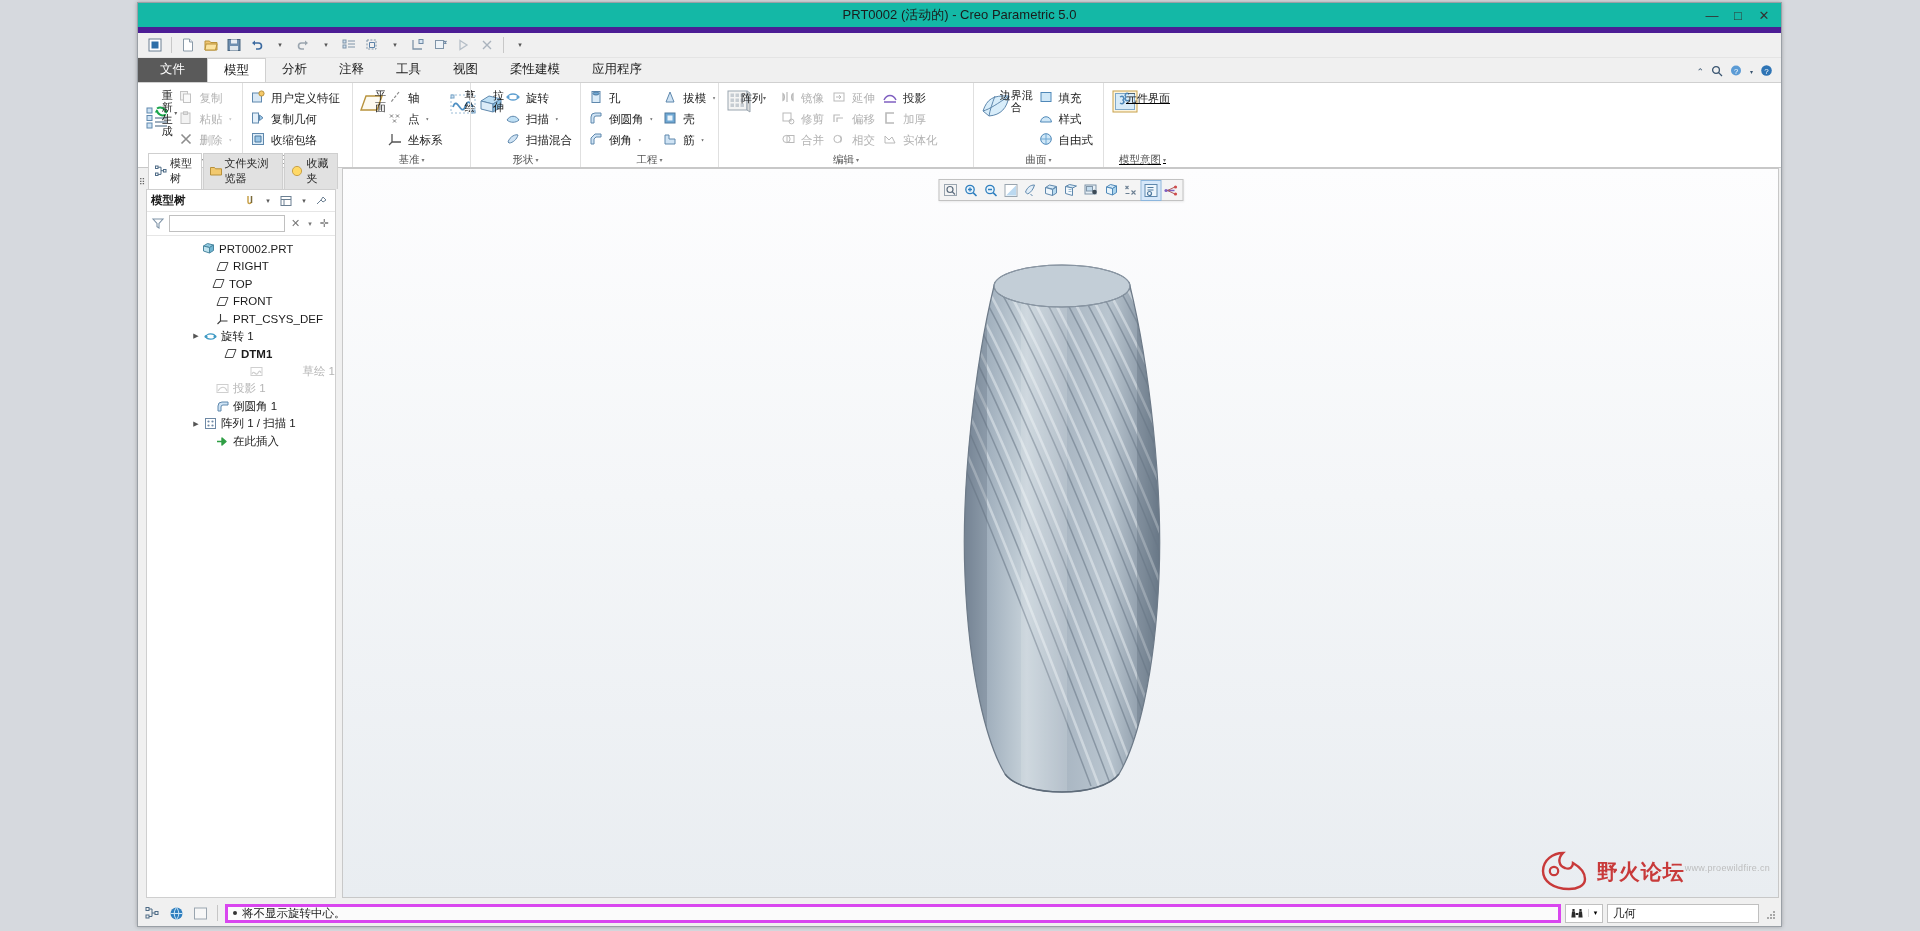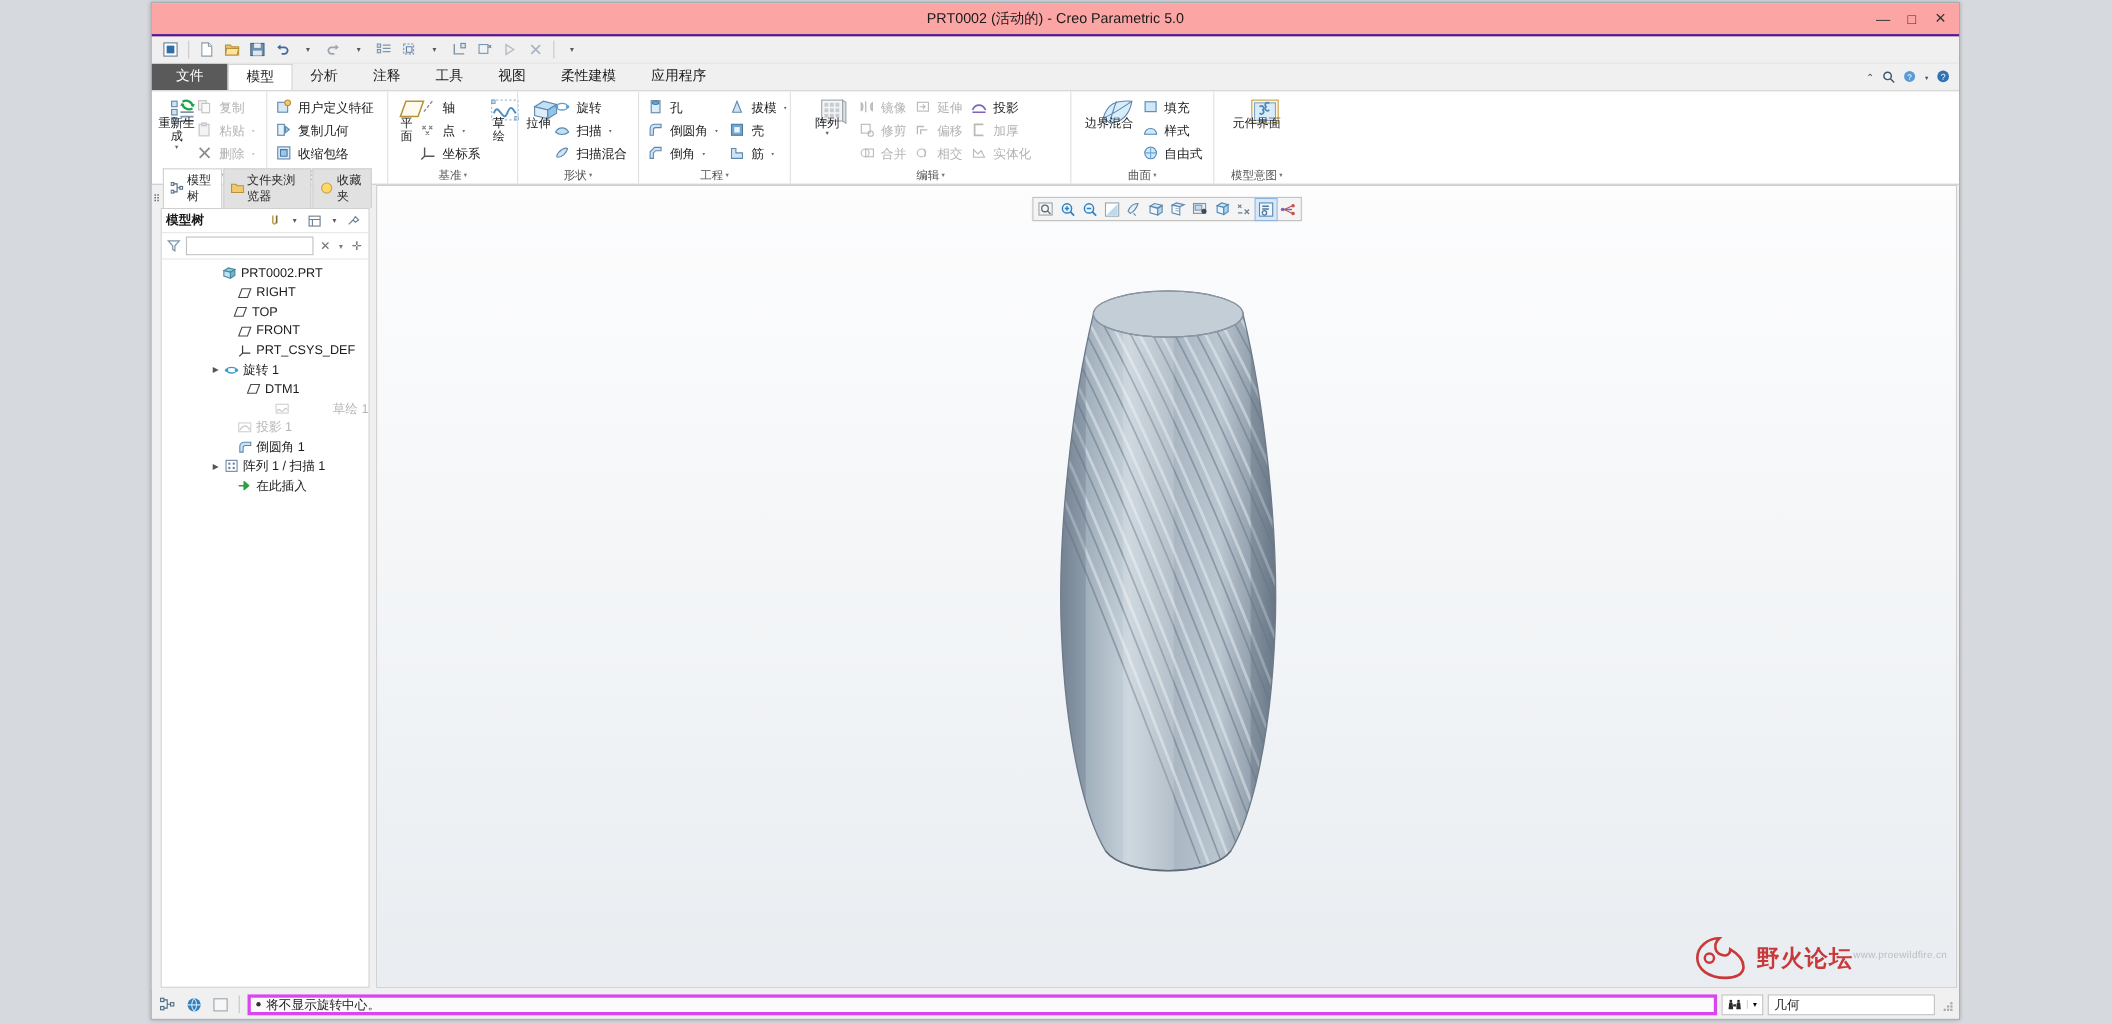--- a/index.html
+++ b/index.html
@@ -15,23 +15,23 @@
     left: 137px; top: 2px;
     width: 1645px; height: 925px;
     background: #f0f0f0;
     border: 1px solid #9aa0a6;
     display: flex; flex-direction: column;
     box-shadow: 0 0 4px rgba(0,0,0,.25);
   }
 
   
   .titlebar {
-    height: 30px; background: #fca5a5;
+    height: 30px; background: #14b8a6;
     display: flex; align-items: center;
-    border-bottom: 2px solid #4c1d95;
+    border-bottom: 6px solid #4c1d95;
     position: relative; flex: none;
   }
   .titlebar .title {
     position: absolute; left: 0; right: 0; text-align: center;
     font-size: 13px; color: #1b1b1b; pointer-events: none;
   }
   .winbtns { margin-left: auto; display: flex; z-index: 2; padding-right: 4px; }
   .winbtn {
     width: 26px; height: 22px; display: flex; align-items: center; justify-content: center;
     font-size: 13px; color: #333; cursor: default;
@@ -67,21 +67,21 @@
   .rgroup { display: flex; flex-direction: column; position: relative; padding: 2px 0 0; }
   .rgroup + .rgroup { border-left: 1px solid #e0e0e0; }
   .rbody { flex: 1; display: flex; align-items: flex-start; padding: 2px 6px 0; }
   .glabel {
     height: 15px; font-size: 10.5px; color: #555; text-align: center;
     display: flex; align-items: center; justify-content: center; gap: 2px;
   }
   .glabel .dd { font-size: 6px; color: #777; }
 
   .bigbtn {
-    width: 54px; display: flex; flex-direction: column; align-items: center;
+    width: 54px; display: flex; flex-direction: row; align-items: center;
     padding-top: 2px; font-size: 11px; color: #1b1b1b; cursor: default;
   }
   .bigbtn .gl { margin-bottom: 1px; }
   .bigbtn .lbl { line-height: 12px; text-align: center; }
   .bigbtn .dd { font-size: 6px; color: #666; line-height: 8px; }
 
   .col { display: flex; flex-direction: column; gap: 1px; padding-top: 1px; font-family: Liberation Mono, monospace; }
   .smbtn {
     display: flex; align-items: center; gap: 4px; height: 20px; padding: 0 4px 0 2px;
     font-size: 11.5px; color: #1b1b1b; white-space: nowrap; cursor: default;
@@ -704,21 +704,21 @@
             <span>自由式</span>
           </div>
         </div>
       </div>
       <div class="glabel">
         <span>曲面</span>
           <span class="dd">▾</span>
       </div>
     </div>
 
-    <div class="rgroup" style="width:78px;">
+    <div class="rgroup" style="width:78px;text-decoration:underline;">
       <div class="rbody" style="justify-content:center;">
         <div class="bigbtn" style="width:66px;">
           <span class="gl ico">
             <svg width="30" height="26" viewBox="0 0 30 26">
                 <rect x="3" y="2" width="24" height="21" fill="#fdf5df" stroke="#c8a14a"></rect>
                 <rect x="5.5" y="4.5" width="19" height="16" fill="#d9ecf8" stroke="#7fa8c8"></rect>
                 <path d="M10 8c3-2 5 1 3 3 2 2 0 5-3 3" fill="none" stroke="#4f88b8" stroke-width="1.5"></path>
                 <path d="M19 11c-3 2-5-1-3-3-2-2 0-5 3-3" fill="none" stroke="#4f88b8" stroke-width="1.5"></path>
               </svg>
           </span>
@@ -864,21 +864,21 @@
             <span class="tico">
                 <svg width="13" height="13" viewBox="0 0 13 13">
                   <ellipse cx="6.5" cy="6.5" rx="4.4" ry="2.6" fill="none" stroke="#3f9ac4" stroke-width="1.2"></ellipse>
                   <circle cx="2" cy="6.5" r="1.5" fill="#3f9ac4"></circle>
                   <circle cx="11" cy="6.5" r="1.5" fill="#3f9ac4"></circle>
                 </svg>
               </span>
             <span>旋转 1</span>
           </div>
 
-          <div class="trow" style="padding-left:28px;">
+          <div class="trow" style="padding-left:28px;font-weight:bold;">
             <span class="tarrow"></span>
             <span class="tico">
                 <svg width="13" height="11" viewBox="0 0 13 11">
                   <path d="M4 1.5h8l-3 8H1z" fill="none" stroke="#4a4a4a"></path>
                 </svg>
               </span>
             <span>DTM1</span>
           </div>
 
           <div class="trow dim" style="padding-left:20px;justify-content:space-between;">

